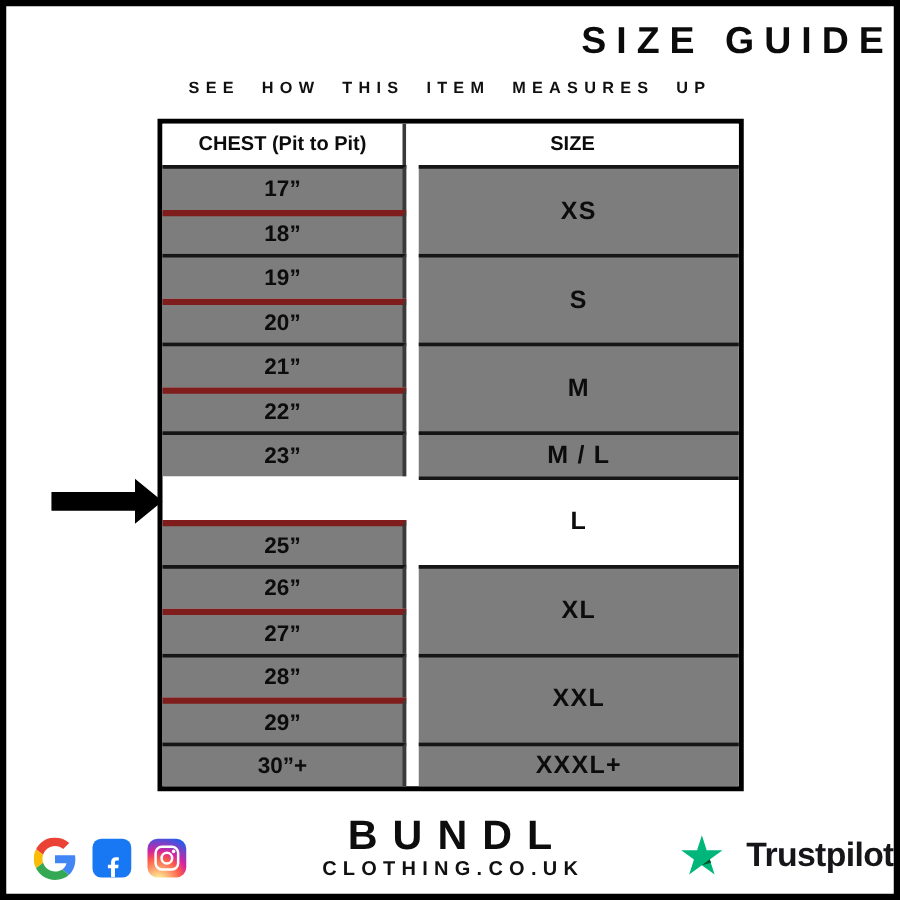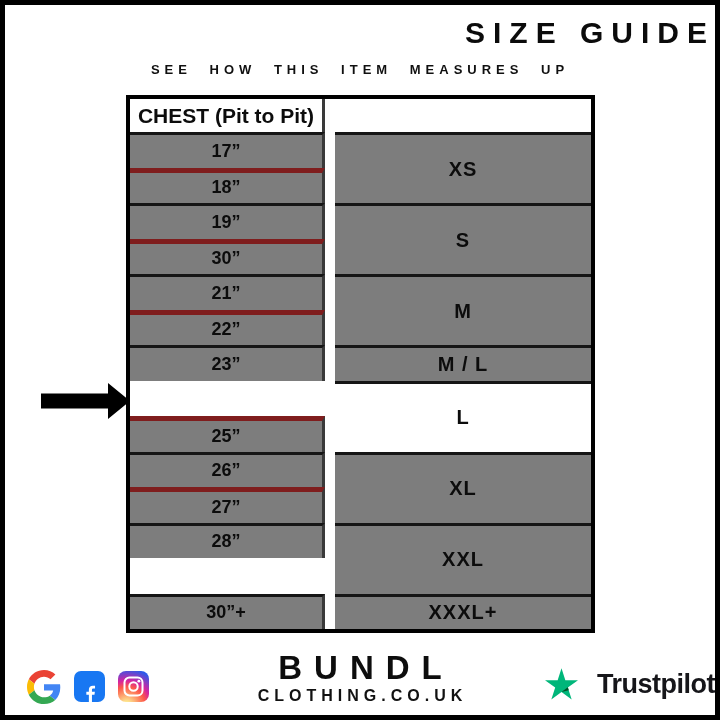--- a/index.html
+++ b/index.html
@@ -28,21 +28,21 @@
   }
   .cell {
     display:flex; align-items:center; justify-content:center;
     box-sizing:border-box; font-weight:700; color:#0c0c0c;
   }
   .gray  { background:#7d7d7d; }
   .white { background:#ffffff; }
   .vr  { border-right:3px solid #3a3a3a; }
   .bt3 { border-top:3px solid #151515; }
   .bt1 { border-top:5px solid #7f1d1d; }
-  .th    { font-size:21px; }
+  .th    { font-size:16px; }
   .chest { font-size:18px; }
   .size  { font-size:20px; letter-spacing:1px;margin-left:10px; }
 
   
   .arrow { position:absolute; left:36px; top:377px; width:90px; height:38px; }
 
   
   .google-icon { position:absolute; left:22px; top:665px; width:34px; height:34px; }
   .facebook-icon {
     position:absolute; left:69px; top:666px; width:31px; height:31px;
@@ -64,32 +64,34 @@
 <body>
 
 <div class="page">
 
   <div class="title">SIZE GUIDE</div>
   <div class="subtitle">SEE HOW THIS ITEM MEASURES UP</div>
 
   <div class="size-table">
 
     <div class="cell white th vr" style="grid-row:1;grid-column:1">CHEST (Pit to Pit)</div>
+    <div class="cell white th" style="grid-row:1;grid-column:2">SIZE</div>
 
     <div class="cell chest gray vr bt3" style="grid-row:2;grid-column:1">17”</div>
     <div class="cell chest gray vr bt1" style="grid-row:3;grid-column:1">18”</div>
     <div class="cell chest gray vr bt3" style="grid-row:4;grid-column:1">19”</div>
-    <div class="cell chest gray vr bt1" style="grid-row:5;grid-column:1">30”</div>
+    <div class="cell chest gray vr bt1" style="grid-row:5;grid-column:1">20”</div>
     <div class="cell chest gray vr bt3" style="grid-row:6;grid-column:1">21”</div>
     <div class="cell chest gray vr bt1" style="grid-row:7;grid-column:1">22”</div>
     <div class="cell chest gray vr bt3" style="grid-row:8;grid-column:1">23”</div>
     <div class="cell chest gray vr bt1" style="grid-row:10;grid-column:1">25”</div>
     <div class="cell chest gray vr bt3" style="grid-row:11;grid-column:1">26”</div>
     <div class="cell chest gray vr bt1" style="grid-row:12;grid-column:1">27”</div>
     <div class="cell chest gray vr bt3" style="grid-row:13;grid-column:1">28”</div>
+    <div class="cell chest gray vr bt1" style="grid-row:14;grid-column:1">29”</div>
     <div class="cell chest gray vr bt3" style="grid-row:15;grid-column:1">30”+</div>
 
     <div class="cell size gray bt3" style="grid-row:2/4;grid-column:2">XS</div>
     <div class="cell size gray bt3" style="grid-row:4/6;grid-column:2">S</div>
     <div class="cell size gray bt3" style="grid-row:6/8;grid-column:2">M</div>
     <div class="cell size gray bt3" style="grid-row:8/9;grid-column:2">M / L</div>
     <div class="cell size white bt3" style="grid-row:9/11;grid-column:2">L</div>
     <div class="cell size gray bt3" style="grid-row:11/13;grid-column:2">XL</div>
     <div class="cell size gray bt3" style="grid-row:13/15;grid-column:2">XXL</div>
     <div class="cell size gray bt3" style="grid-row:15/16;grid-column:2">XXXL+</div>

